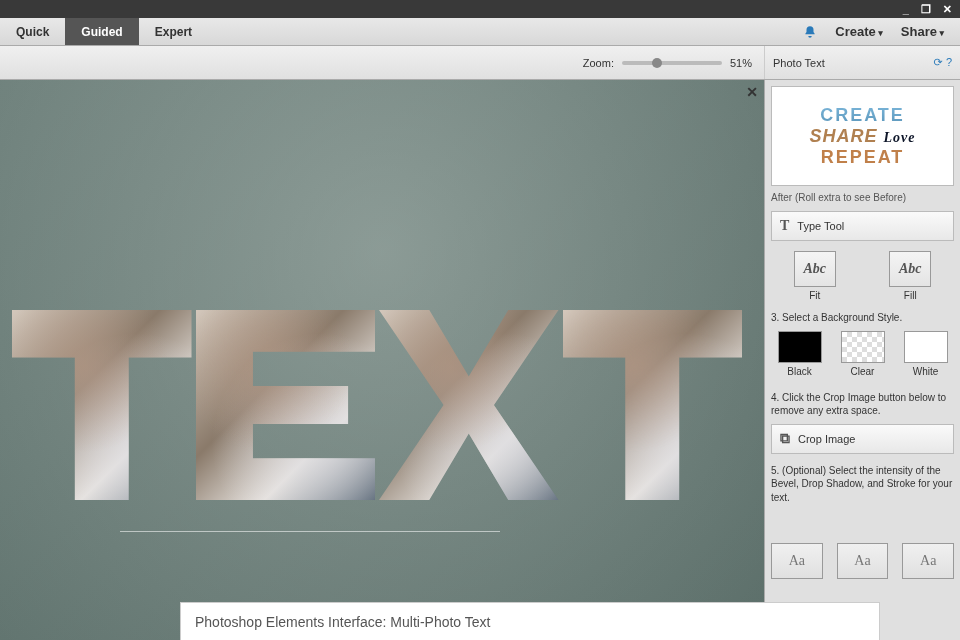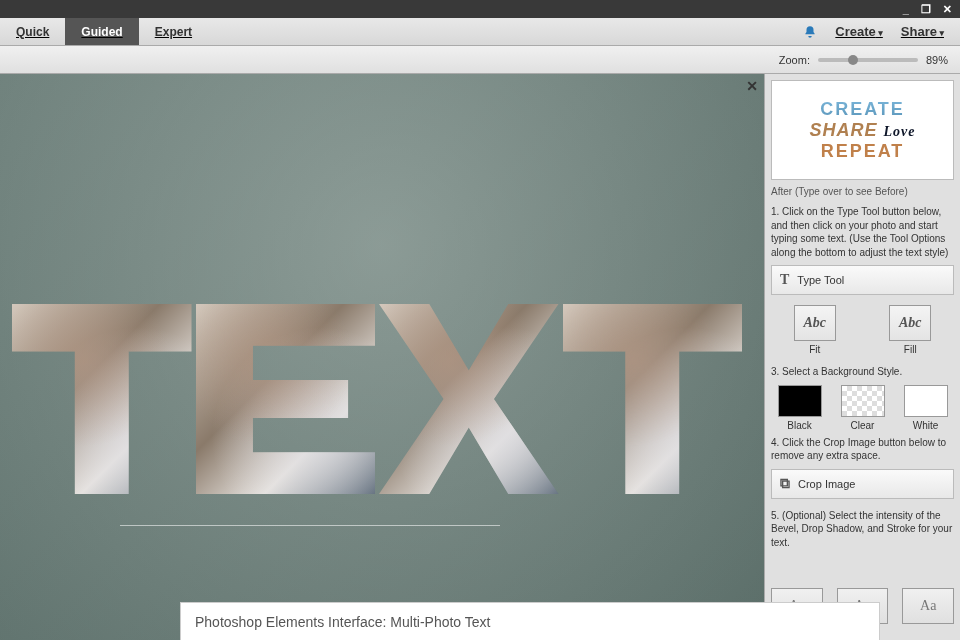--- a/index.html
+++ b/index.html
@@ -1,30 +1,30 @@
 <!DOCTYPE html>
 <html><head>
 <meta charset="utf-8">
 <style>
 * { margin: 0; padding: 0; box-sizing: border-box; font-family: Arial, sans-serif; }
 body { width: 960px; height: 640px; overflow: hidden; background: #393939; position: relative; }
 
 .titlebar { height: 18px; background: #393939; display: flex; justify-content: flex-end; align-items: center; padding-right: 8px; gap: 12px; }
 .titlebar span { color: #fff; font-size: 11px; font-weight: bold; cursor: pointer; }
 
-.modebar { height: 28px; background: linear-gradient(#e8e8e8, #d8d8d8); display: flex; align-items: stretch; border-bottom: 1px solid #aaa; text-decoration: underline; }
+.modebar { height: 28px; background: linear-gradient(#e8e8e8, #d8d8d8); display: flex; align-items: stretch; border-bottom: 1px solid #aaa; }
 .modebar .tab { padding: 0 16px; font-size: 12px; font-weight: bold; display: flex; align-items: center; cursor: pointer; color: #333; }
 .modebar .tab.active { background: #555; color: #fff; }
 .modebar .spacer { flex: 1; }
 .modebar .right { display: flex; align-items: center; gap: 18px; padding-right: 16px; }
 .modebar .menu { font-size: 13px; font-weight: bold; color: #333; cursor: pointer; }
 .modebar .menu::after { content: " ▾"; font-size: 9px; }
 .bell { width: 14px; height: 14px; display: inline-block; }
 
-.optbar { height: 28px; background: linear-gradient(#f0f0f0, #e0e0e0); display: flex; align-items: center; justify-content: flex-end; border-bottom: 1px solid #aaa; }
+.optbar { height: 34px; background: linear-gradient(#f0f0f0, #e0e0e0); display: flex; align-items: center; justify-content: flex-end; border-bottom: 1px solid #aaa; }
 .optbar .zoom { display: flex; align-items: center; gap: 8px; font-size: 11px; color: #333; padding-right: 12px; }
 .optbar .slider { width: 100px; height: 4px; background: #bbb; border-radius: 2px; position: relative; }
 .optbar .slider .thumb { width: 10px; height: 10px; background: #888; border-radius: 50%; position: absolute; top: -3px; left: 30px; }
 .optbar .panel-title { width: 196px; font-size: 11px; padding-left: 8px; border-left: 1px solid #ccc; height: 100%; display: flex; align-items: center; justify-content: space-between; padding-right: 8px; color: #333; }
 .optbar .panel-title .icons { color: #2a7ab9; font-size: 11px; }
 
 .main { display: flex; height: 572px; }
 .canvas-wrap { flex: 1; background: #888; position: relative; overflow: hidden; }
 .canvas { position: absolute; inset: 0; background: linear-gradient(135deg, #6a7d78 0%, #5a6d68 100%); }
 .canvas .overlay { position: absolute; inset: 0; background: radial-gradient(ellipse at 50% 30%, rgba(200,210,205,0.4), rgba(90,109,104,0.2)); }
@@ -46,21 +46,21 @@
 .panel .preview .l2 { font-size: 18px; letter-spacing: 1px; color: #b08050; font-style: italic; }
 .panel .preview .l2 .love { font-family: cursive; font-size: 14px; color: #0f172a; }
 .panel .preview .l3 { font-size: 18px; letter-spacing: 2px; color: #c0804a; }
 .panel .caption { font-size: 10px; color: #555; margin-bottom: 8px; }
 .panel .step { font-size: 10px; line-height: 1.35; margin-bottom: 6px; }
 .panel .btn { background: linear-gradient(#fafafa, #e8e8e8); border: 1px solid #bbb; padding: 6px 8px; font-size: 11px; display: flex; align-items: center; gap: 8px; cursor: pointer; margin-bottom: 10px; }
 .panel .btn .ico { font-family: serif; font-weight: bold; font-size: 14px; color: #555; }
 .panel .opts { display: flex; gap: 8px; margin-bottom: 10px; }
 .panel .opt { flex: 1; text-align: center; font-size: 10px; cursor: pointer; }
 .panel .opt .box { width: 42px; height: 36px; margin: 0 auto 3px; border: 1px solid #999; background: linear-gradient(#f4f4f4,#e4e4e4); display: flex; align-items: center; justify-content: center; font-size: 14px; font-weight: bold; color: #555; font-style: italic; font-family: Georgia, serif; }
-.panel .bgopts { display: flex; gap: 6px; margin-bottom: 5px; }
+.panel .bgopts { display: flex; gap: 6px; margin-bottom: 14px; }
 .panel .bgopt { flex: 1; text-align: center; font-size: 10px; cursor: pointer; }
 .panel .bgopt .sw { width: 44px; height: 32px; margin: 0 auto 3px; border: 1px solid #999; }
 .panel .bgopt .sw.black { background: #000; }
 .panel .bgopt .sw.white { background: #fff; }
 .panel .bgopt .sw.clear { background: repeating-conic-gradient(#ddd 0 25%, #fff 0 50%) 0 0/10px 10px; }
 .panel .styleopts { display: flex; gap: 14px; margin-top: 39px; }
 .panel .styleopt { flex: 1; height: 36px; border: 1px solid #999; background: linear-gradient(#f0f0f0,#e0e0e0); display: flex; align-items: center; justify-content: center; font-size: 14px; color: #777; font-family: Georgia, serif; cursor: pointer; }
 
 .footer-caption { position: absolute; bottom: 0; left: 180px; right: 80px; height: 38px; background: #fff; border: 1px solid #ccc; border-bottom: none; display: flex; align-items: center; padding-left: 14px; font-size: 14px; color: #555; }
 </style>
@@ -88,21 +88,25 @@
     <span class="menu">Share</span>
   </div>
 </div>
 
 <div class="optbar">
   <div class="zoom">
     <span>Zoom:</span>
     <div class="slider">
         <div class="thumb"></div>
       </div>
-    <span>89%</span>
+    <span>51%</span>
+  </div>
+  <div class="panel-title">
+    <span>Photo Text</span>
+    <span class="icons">⟳ ?</span>
   </div>
 </div>
 
 <div class="main">
   <div class="canvas-wrap">
     <div class="canvas">
       <div class="overlay"></div>
       <span class="close-doc">✕</span>
       <div class="text-mask">
         <div class="letter t1"></div>
@@ -113,23 +117,22 @@
       <div class="hr-line"></div>
     </div>
   </div>
 
   <div class="panel">
     <div class="preview">
       <div class="l1">CREATE</div>
       <div class="l2"><span>SHARE</span> <span class="love">Love</span></div>
       <div class="l3">REPEAT</div>
     </div>
-    <div class="caption">After (Type over to see Before)</div>
+    <div class="caption">After (Roll extra to see Before)</div>
 
-    <div class="step">1. Click on the Type Tool button below, and then click on your photo and start typing some text. (Use the Tool Options along the bottom to adjust the text style)</div>
     <div class="btn">
       <span class="ico">T</span>
       <span>Type Tool</span>
     </div>
 
     <div class="opts">
       <div class="opt">
         <div class="box">Abc</div>
         <span>Fit</span>
       </div>

